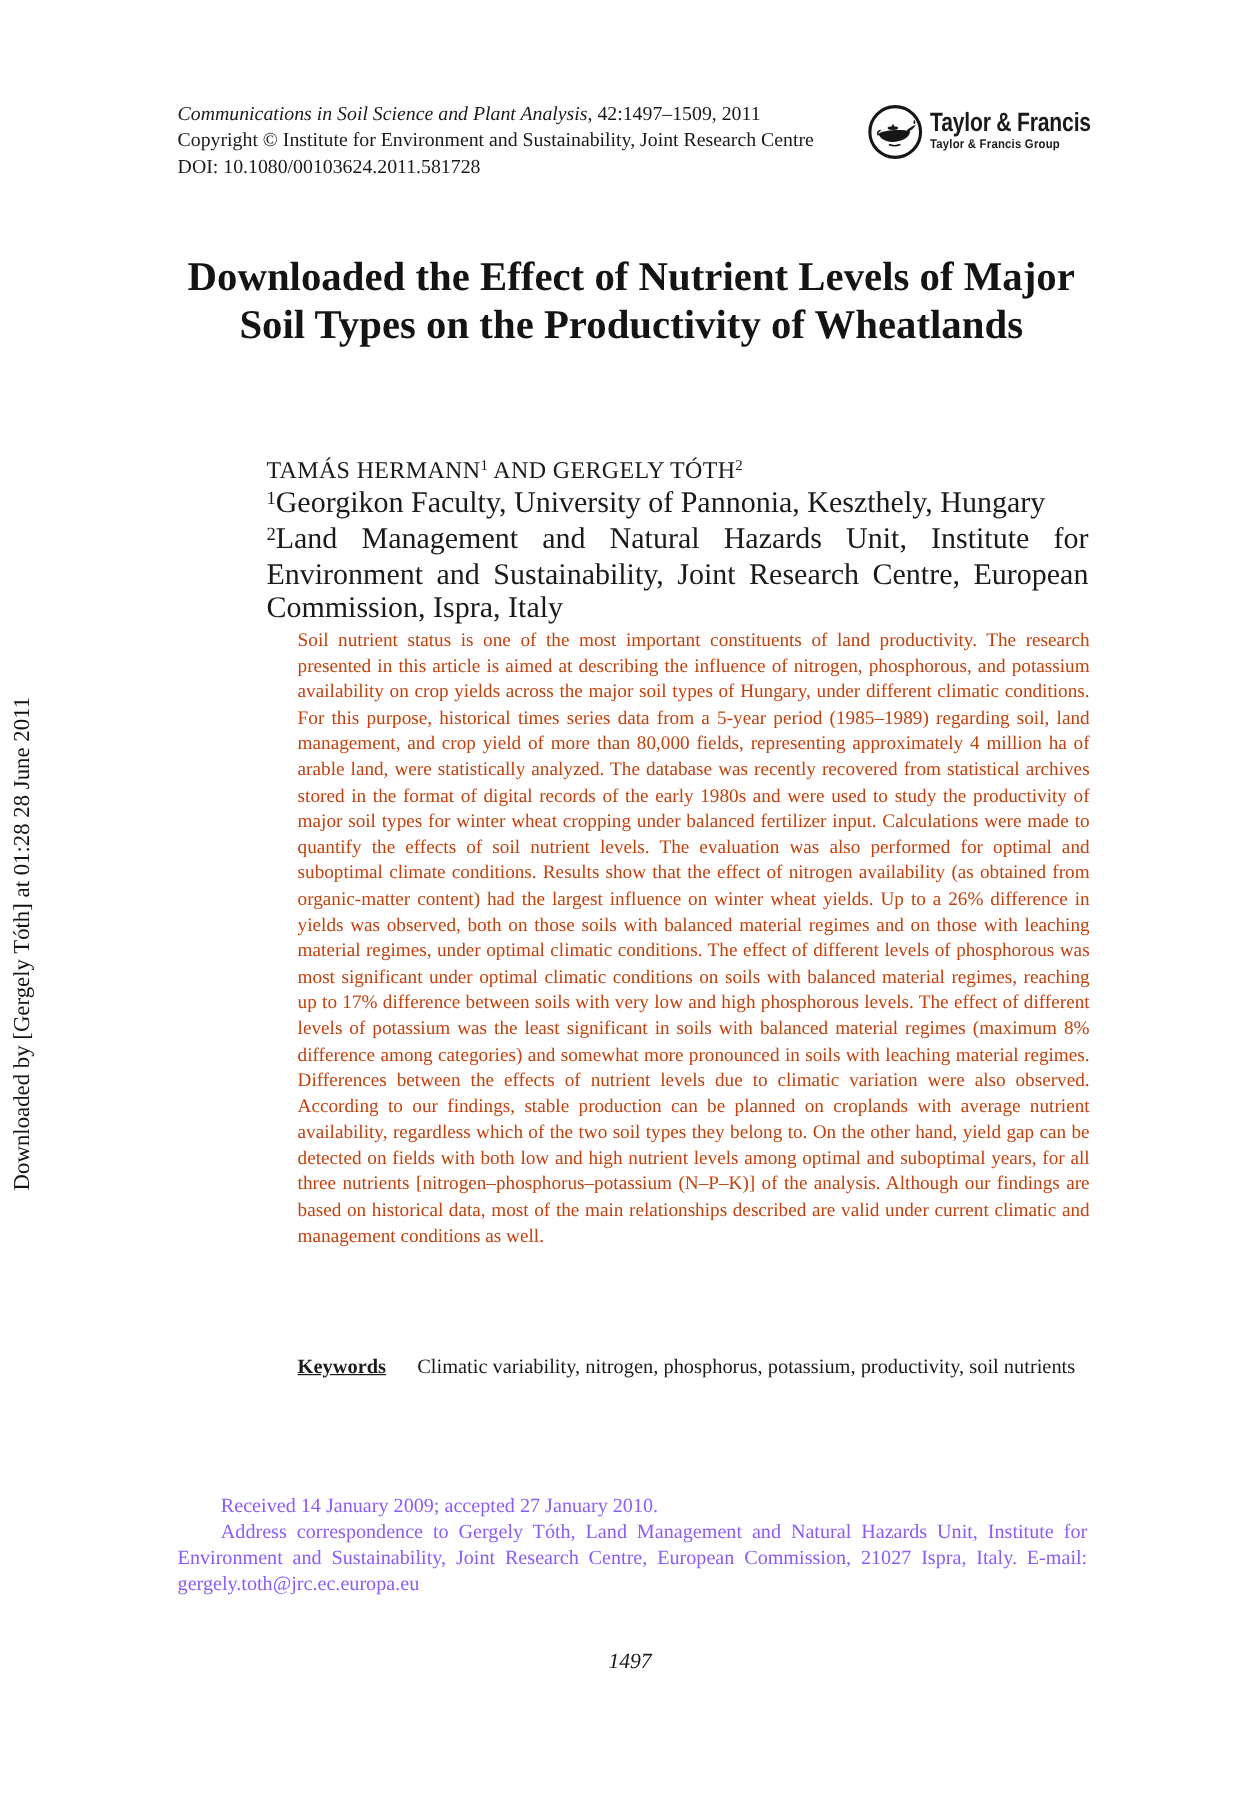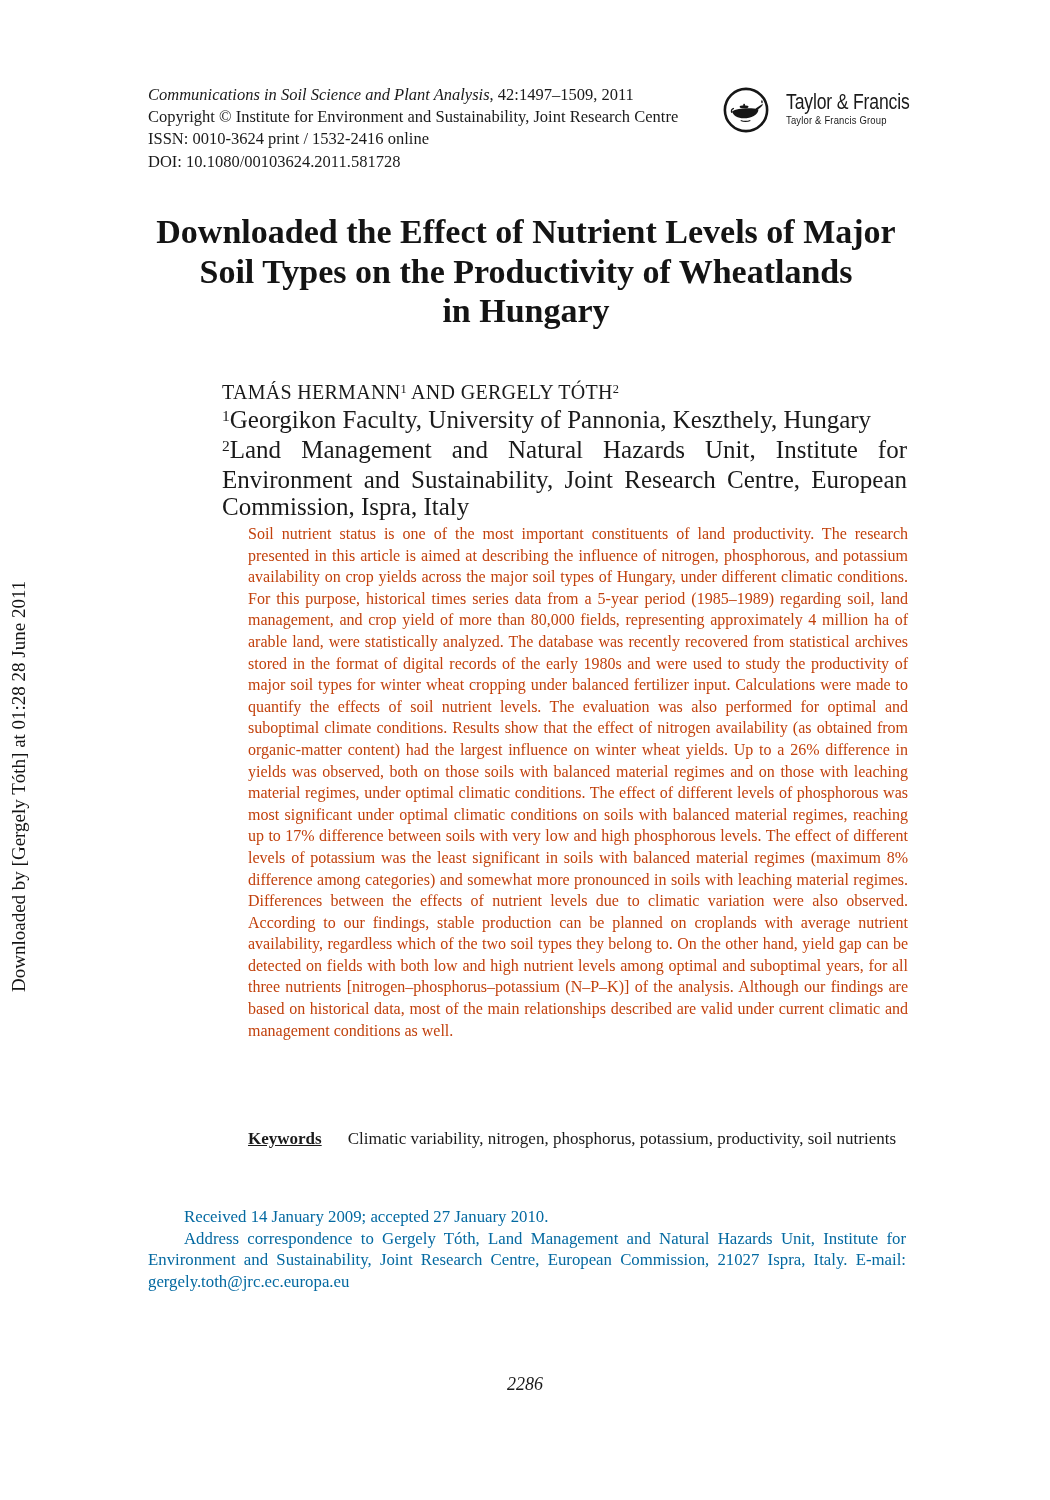--- a/index.html
+++ b/index.html
@@ -20,21 +20,21 @@
   
   .header {
     position: absolute; left: 148px; top: 84px;
     font-size: 16.5px; line-height: 22.2px; color: #1a1a1a;
   }
   .italic { font-style: italic; }
 
   
   .publisher { position: absolute; left: 722px; top: 84px; display: flex; }
   .logo-circle { width: 48px; height: 48px; display: block; margin-top: 2px; }
-  .logo-text { margin-left: 16px; padding-top: 6px; }
+  .logo-text { margin-left: 5px; padding-top: 6px; font-weight: bold; }
   .logo-name {
     font-family: "Liberation Sans", sans-serif; font-size: 22px; line-height: 24px;
     color: #1a1a1a; white-space: nowrap;
     transform: scaleX(0.8); transform-origin: 0 0; letter-spacing: -0.2px;
   }
   .logo-group {
     font-family: "Liberation Sans", sans-serif; font-size: 10.5px; line-height: 13px;
     color: #1a1a1a; white-space: nowrap;
     transform: scaleX(0.9); transform-origin: 0 0; letter-spacing: 0.2px;
   }
@@ -70,41 +70,40 @@
 
   
   .keywords {
     position: absolute; left: 248px; top: 1127px; width: 660px;
     font-size: 17px; line-height: 23px; color: #1a1a1a;
   }
   .kw-label { font-weight: bold; margin-right: 26px; text-decoration: underline; }
 
   
   .footnotes {
-    position: absolute; left: 148px; top: 1206px; width: 758px;
-    font-size: 16.8px; line-height: 21.5px; color: #0369a1;
+    position: absolute; left: 148px; top: 1244px; width: 758px;
+    font-size: 16.8px; line-height: 21.5px; color: #8b5cf6;
   }
   .fn { text-indent: 36px; }
   .fn.justify { text-align: justify; }
 
   
   .page-number {
     position: absolute; left: 146px; top: 1374px; width: 758px;
     text-align: center; font-style: italic; font-size: 18px; color: #1a1a1a;
   }
 </style>
 </head>
 <body>
 
 <div class="watermark">Downloaded by [Gergely Tóth] at 01:28 28 June 2011</div>
 
 <header class="header">
   <p><span class="italic">Communications in Soil Science and Plant Analysis</span><span>, 42:1497–1509, 2011</span></p>
   <p>Copyright © Institute for Environment and Sustainability, Joint Research Centre</p>
-  <p>ISSN: 0010-3624 print / 1532-2416 online</p>
   <p>DOI: 10.1080/00103624.2011.581728</p>
 </header>
 
 <div class="publisher">
   <span class="logo-circle">
     <svg viewBox="0 0 50 50" width="48" height="48" aria-hidden="true">
       <circle cx="25" cy="25" r="22" fill="none" stroke="#161616" stroke-width="2.7"></circle>
       <ellipse cx="23" cy="21.6" rx="4.6" ry="1.6" fill="#161616"></ellipse>
       <rect x="22.2" y="18.6" width="1.7" height="3.2" fill="#161616"></rect>
       <path d="M10.5 26.5 C15 23.3 30 22.3 38 24.4 C37.5 30 30.5 33.6 22.5 33.6 C16.5 33.6 11.5 30.6 10.5 26.5 Z" fill="#161616"></path>
@@ -116,21 +115,20 @@
   </span>
   <div class="logo-text">
     <div class="logo-name">Taylor &amp; Francis</div>
     <div class="logo-group">Taylor &amp; Francis Group</div>
   </div>
 </div>
 
 <h1 class="title">
   <span class="tline">Downloaded the Effect of Nutrient Levels of Major</span>
   <span class="tline">Soil Types on the Productivity of Wheatlands</span>
-  <span class="tline">in Hungary</span>
 </h1>
 
 <div class="authors">
   <span>TAMÁS HERMANN</span><sup>1</sup><span> AND </span><span>GERGELY TÓTH</span><sup>2</sup>
 </div>
 
 <div class="affiliations">
   <p class="affil"><sup>1</sup><span>Georgikon Faculty, University of Pannonia, Keszthely, Hungary</span></p>
   <p class="affil justify"><sup>2</sup><span>Land Management and Natural Hazards Unit, Institute for Environment and Sustainability, Joint Research Centre, European Commission, Ispra, Italy</span></p>
 </div>
@@ -139,13 +137,13 @@
 
 <p class="keywords">
   <span class="kw-label">Keywords</span><span>Climatic variability, nitrogen, phosphorus, potassium, productivity, soil nutrients</span>
 </p>
 
 <div class="footnotes">
   <p class="fn">Received 14 January 2009; accepted 27 January 2010.</p>
   <p class="fn justify">Address correspondence to Gergely Tóth, Land Management and Natural Hazards Unit, Institute for Environment and Sustainability, Joint Research Centre, European Commission, 21027 Ispra, Italy. E-mail: gergely.toth@jrc.ec.europa.eu</p>
 </div>
 
-<div class="page-number">2286</div>
+<div class="page-number">1497</div>
 
 </body></html>

